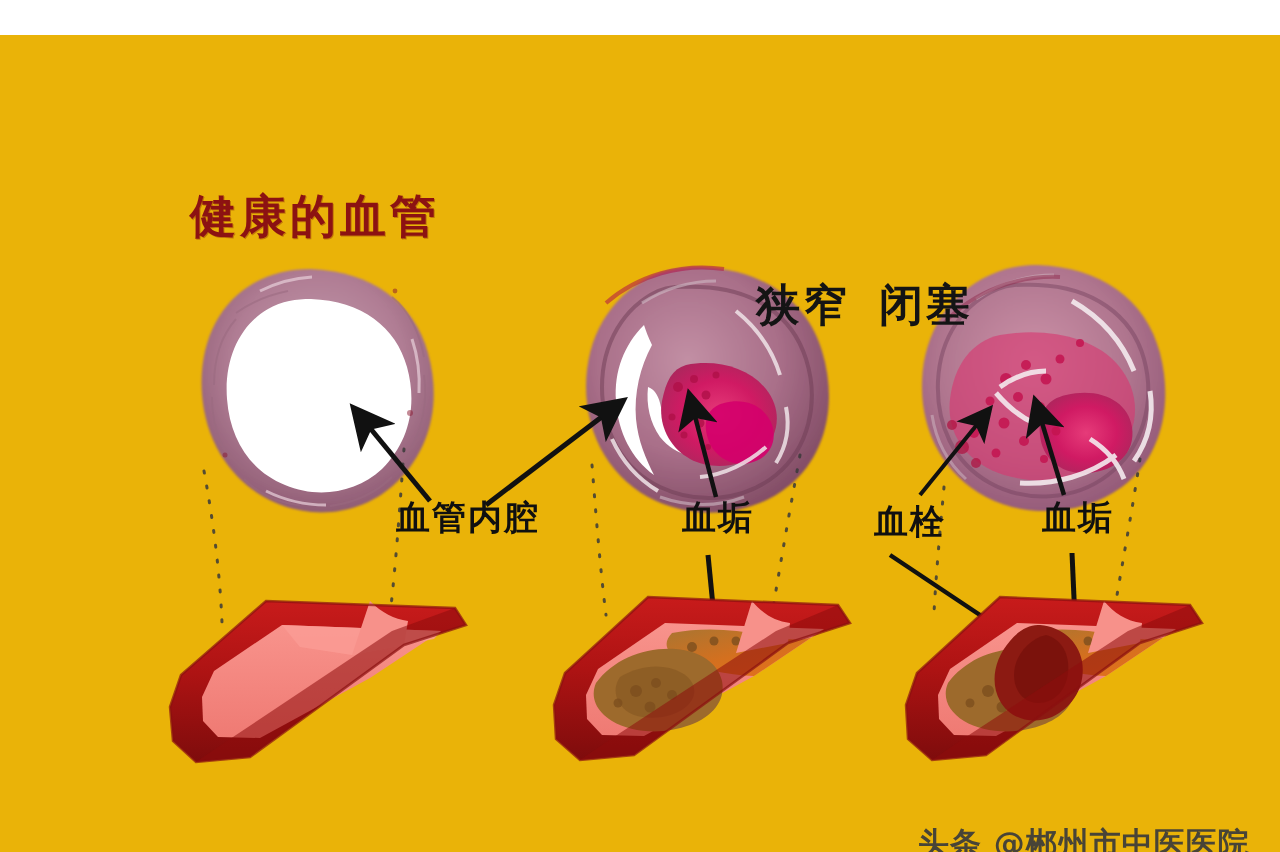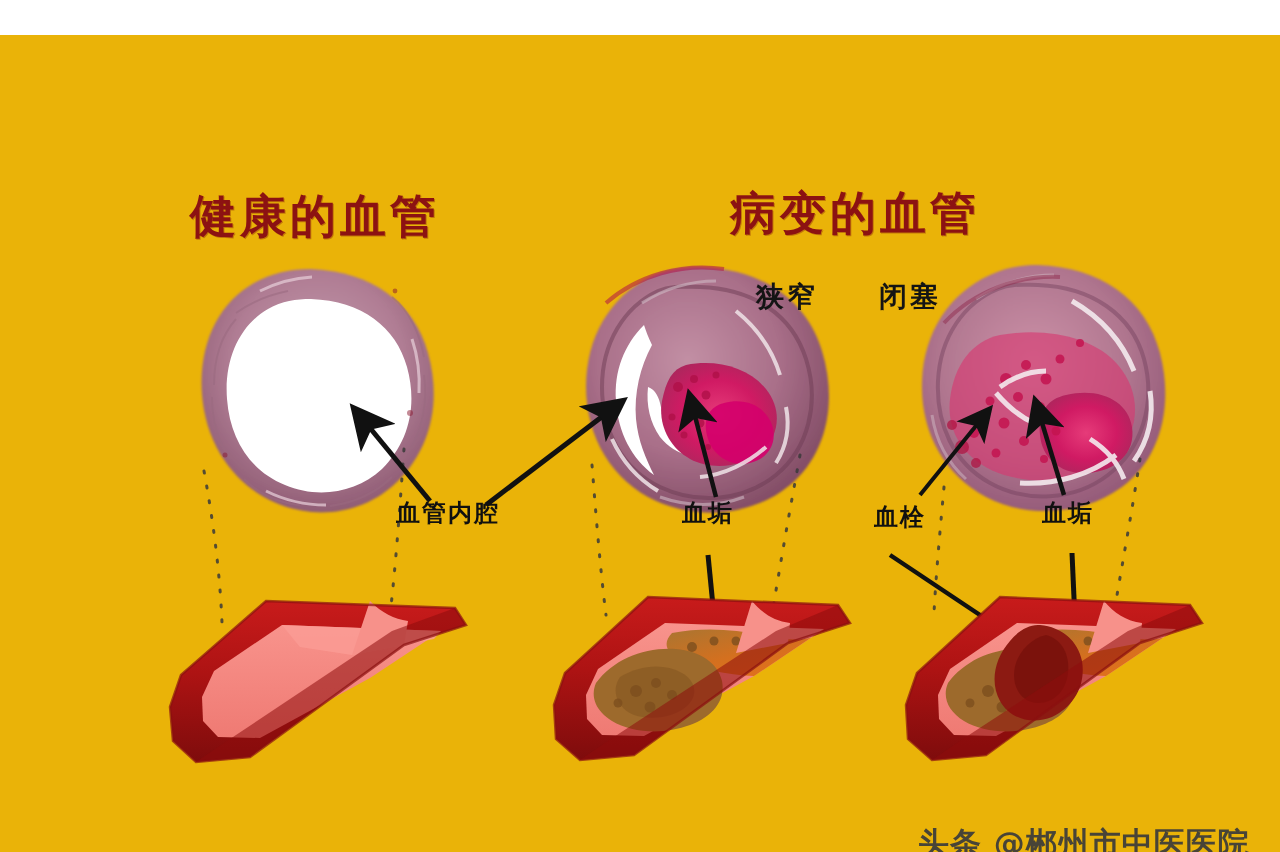--- a/index.html
+++ b/index.html
@@ -32,28 +32,28 @@
     font-family: "DejaVu Serif", serif;
     font-weight: bold;
     font-size: 46px;
     letter-spacing: 4px;
     color: #8c1212;
     text-shadow: 1px 1px 0 rgba(120,10,10,0.35);
   }
   .sublabel {
     font-family: "DejaVu Serif", serif;
     font-weight: bold;
-    font-size: 28px;
+    font-size: 44px;
     letter-spacing: 3px;
     color: #141414;
   }
   .annot {
-    font-family: Liberation Sans, sans-serif;
+    font-family: Liberation Serif, serif;
     font-weight: bold;
-    font-size: 24px;
+    font-size: 34px;
     letter-spacing: 2px;
     color: #101010;
   }
   .watermark {
     font-family: "DejaVu Sans", sans-serif;
     font-weight: bold;
     font-size: 31px;
     letter-spacing: 1px;
     color: #3b3b3b;
     opacity: 0.92;
@@ -357,21 +357,20 @@
                C1024,668 1014,656 1014,640 C1014,622 1028,604 1046,600 Z" fill="#78120c" opacity="0.85"></path>
       <path d="M1104,566 C1114,578 1126,586 1142,588 L1140,608 L1088,618 Z" fill="#f7918a"></path>
       <path d="M1190,570 L1202,588 L1140,608 L986,720 L932,725 L972,698 L1128,596 Z" fill="#8e0d0d" opacity="0.55"></path>
       <path d="M1000,562 L1190,570 L1202,588 L1140,608 L986,720 L932,725
                L908,704 L906,670 L917,638 Z" fill="none" stroke="#8a0f0f" stroke-width="2.5" opacity="0.7"></path>
     </g>
   </svg>
 
   <div class="label title" style="left:190px; top:158px;">健康的血管</div>
 
-  <div class="label title" style="left:730px; top:155px;">病变的血管</div>
 
   <div class="label sublabel" style="left:756px; top:248px;">狭窄</div>
 
   <div class="label sublabel" style="left:879px; top:248px;">闭塞</div>
 
   <div class="label annot" style="left:396px; top:466px;">血管内腔</div>
 
   <div class="label annot" style="left:682px; top:466px;">血垢</div>
 
   <div class="label annot" style="left:874px; top:470px;">血栓</div>

